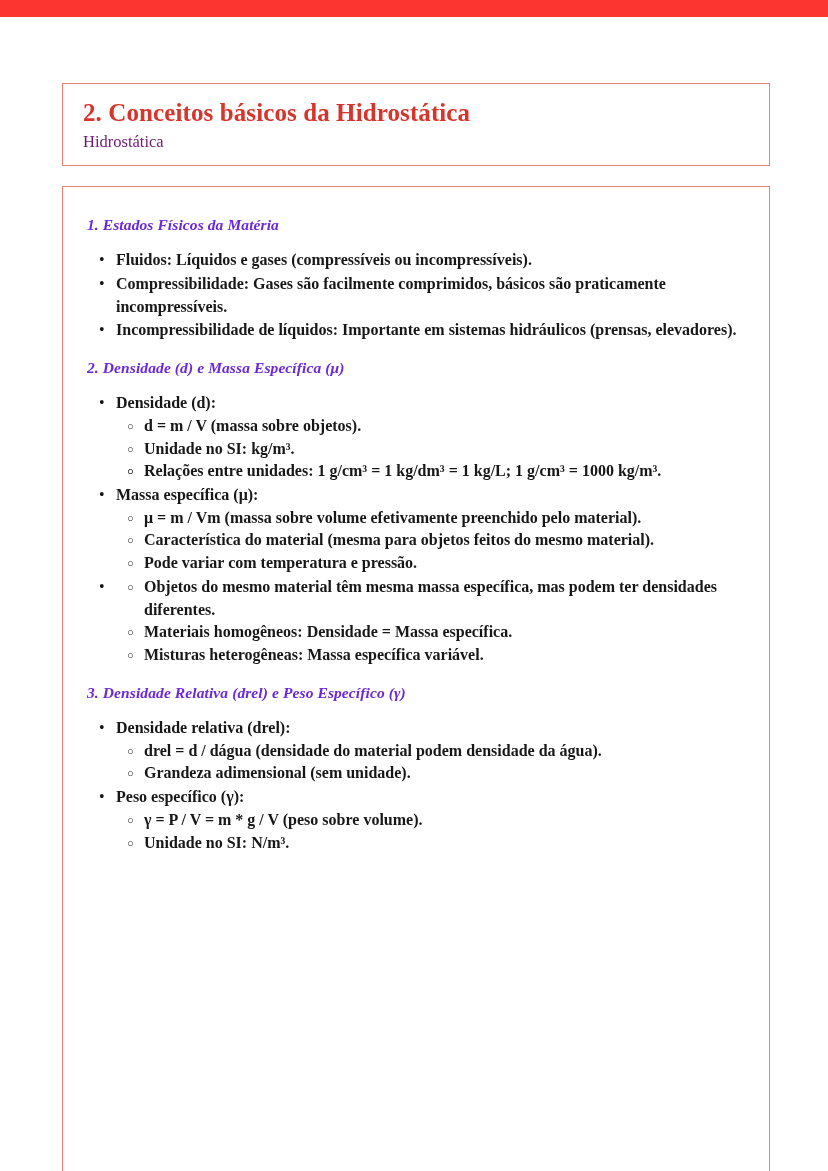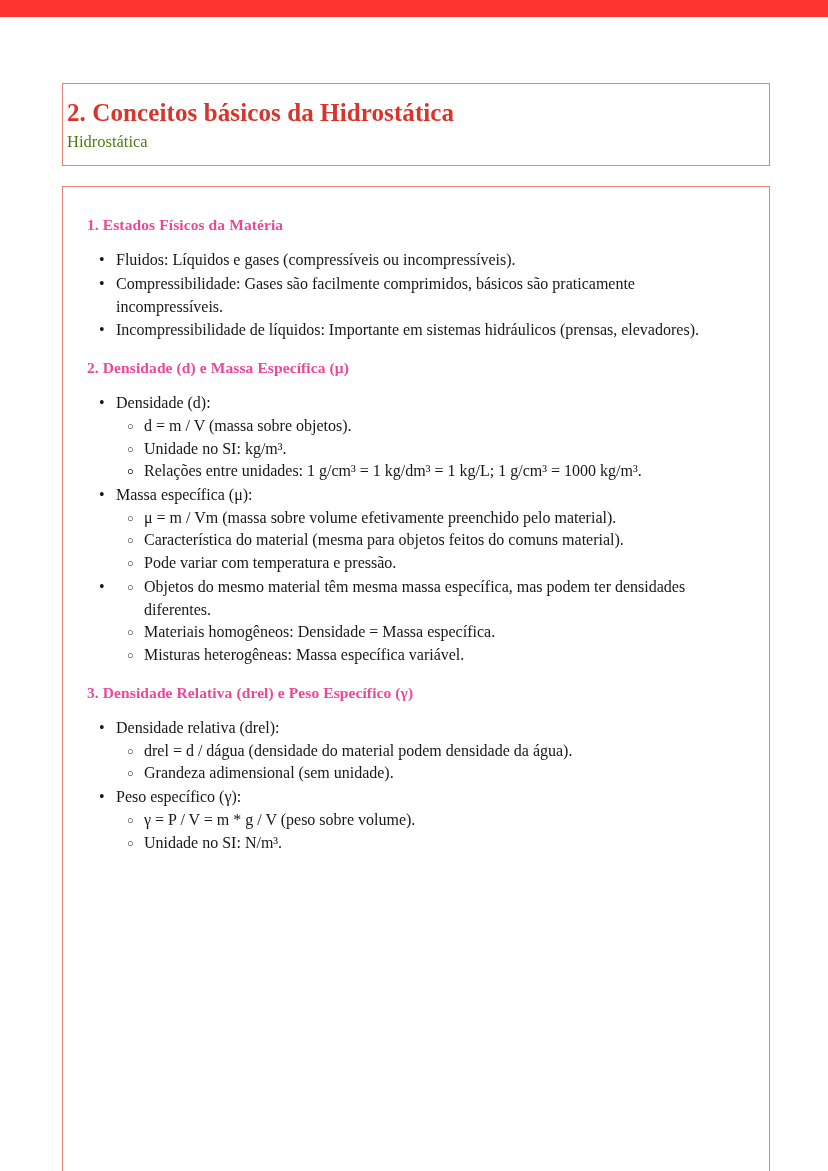--- a/index.html
+++ b/index.html
@@ -38,36 +38,36 @@
   
   .header-card {
     position: absolute;
     left: 62px;
     top: 66px;           
     width: 708px;
     height: 83px;
     box-sizing: border-box;
     border: 1.5px solid #e8817c;
     background: #ffffff;
-    padding: 14px 20px 0 4px;
+    padding: 14px 20px 0 20px;
   }
   .doc-title {
     margin: 0;
     font-size: 25px;
     line-height: 1.18;
     font-weight: 700;
     color: #d7342c;
     letter-spacing: 0.1px;
   }
   .doc-subtitle {
     margin: 4px 0 0 0;
     font-size: 16.5px;
     line-height: 1.2;
     font-weight: 400;
-    color: #4d7c0f;
+    color: #701a75;
   }
 
   
   .body-card {
     position: absolute;
     left: 62px;
     top: 169px;          
     width: 708px;
     height: 1010px;      
     box-sizing: border-box;
@@ -77,22 +77,23 @@
     padding: 28px 26px 0 24px;
   }
 
   .section + .section { margin-top: 16px; }
 
   .section-heading {
     margin: 0 0 14px 0;
     font-size: 15.5px;
     font-weight: 700;
     line-height: 1.3;
-    color: #ec4899;
+    color: #6d28d9;
     letter-spacing: 0.1px;
+    font-style: italic;
   }
 
   ul.lvl1 {
     list-style: none;
     margin: 0;
     padding: 0;
   }
   ul.lvl1 > li.b1 {
     position: relative;
     padding-left: 29px;
@@ -127,21 +128,21 @@
   }
   ul.lvl2 > li.b2 > .marker2 {
     position: absolute;
     left: 11px;
     top: 0;
     font-size: 11px;
     line-height: 2.06;
     color: #171717;
   }
 
-  .txt { display: inline; }
+  .txt { display: inline; font-weight: bold; }
 </style>
 </head>
 <body>
 
 <div class="top-bar" style="background: rgb(252, 53, 48);"></div>
 
 <div class="page">
 
   <div class="header-card" style="border-color: rgb(232, 129, 124);">
     <h1 class="doc-title" style="color: rgb(215, 52, 44);">2. Conceitos básicos da Hidrostática</h1>
@@ -162,21 +163,21 @@
           <h2 class="section-heading">2. Densidade (d) e Massa Específica (μ)</h2>
           <ul class="lvl1">
             <li class="b1"><span class="marker1">•</span><span class="txt">Densidade (d):</span><ul class="lvl2">
                 <li class="b2"><span class="marker2">○</span><span class="txt">d = m / V (massa sobre objetos).</span></li>
                 <li class="b2"><span class="marker2">○</span><span class="txt">Unidade no SI: kg/m³.</span></li>
                 <li class="b2"><span class="marker2">○</span></li>
                 <li class="b2"><span class="marker2">○</span><span class="txt">Relações entre unidades: 1 g/cm³ = 1 kg/dm³ = 1 kg/L; 1 g/cm³ = 1000 kg/m³.</span></li>
               </ul></li>
             <li class="b1"><span class="marker1">•</span><span class="txt">Massa específica (μ):</span><ul class="lvl2">
                 <li class="b2"><span class="marker2">○</span><span class="txt">μ = m / Vm (massa sobre volume efetivamente preenchido pelo material).</span></li>
-                <li class="b2"><span class="marker2">○</span><span class="txt">Característica do material (mesma para objetos feitos do comuns material).</span></li>
+                <li class="b2"><span class="marker2">○</span><span class="txt">Característica do material (mesma para objetos feitos do mesmo material).</span></li>
                 <li class="b2"><span class="marker2">○</span><span class="txt">Pode variar com temperatura e pressão.</span></li>
               </ul></li>
             <li class="b1"><span class="marker1">•</span><ul class="lvl2">
                 <li class="b2"><span class="marker2">○</span><span class="txt">Objetos do mesmo material têm mesma massa específica, mas podem ter densidades diferentes.</span></li>
                 <li class="b2"><span class="marker2">○</span><span class="txt">Materiais homogêneos: Densidade = Massa específica.</span></li>
                 <li class="b2"><span class="marker2">○</span><span class="txt">Misturas heterogêneas: Massa específica variável.</span></li>
               </ul></li>
           </ul>
         </div>
         <div class="section">

